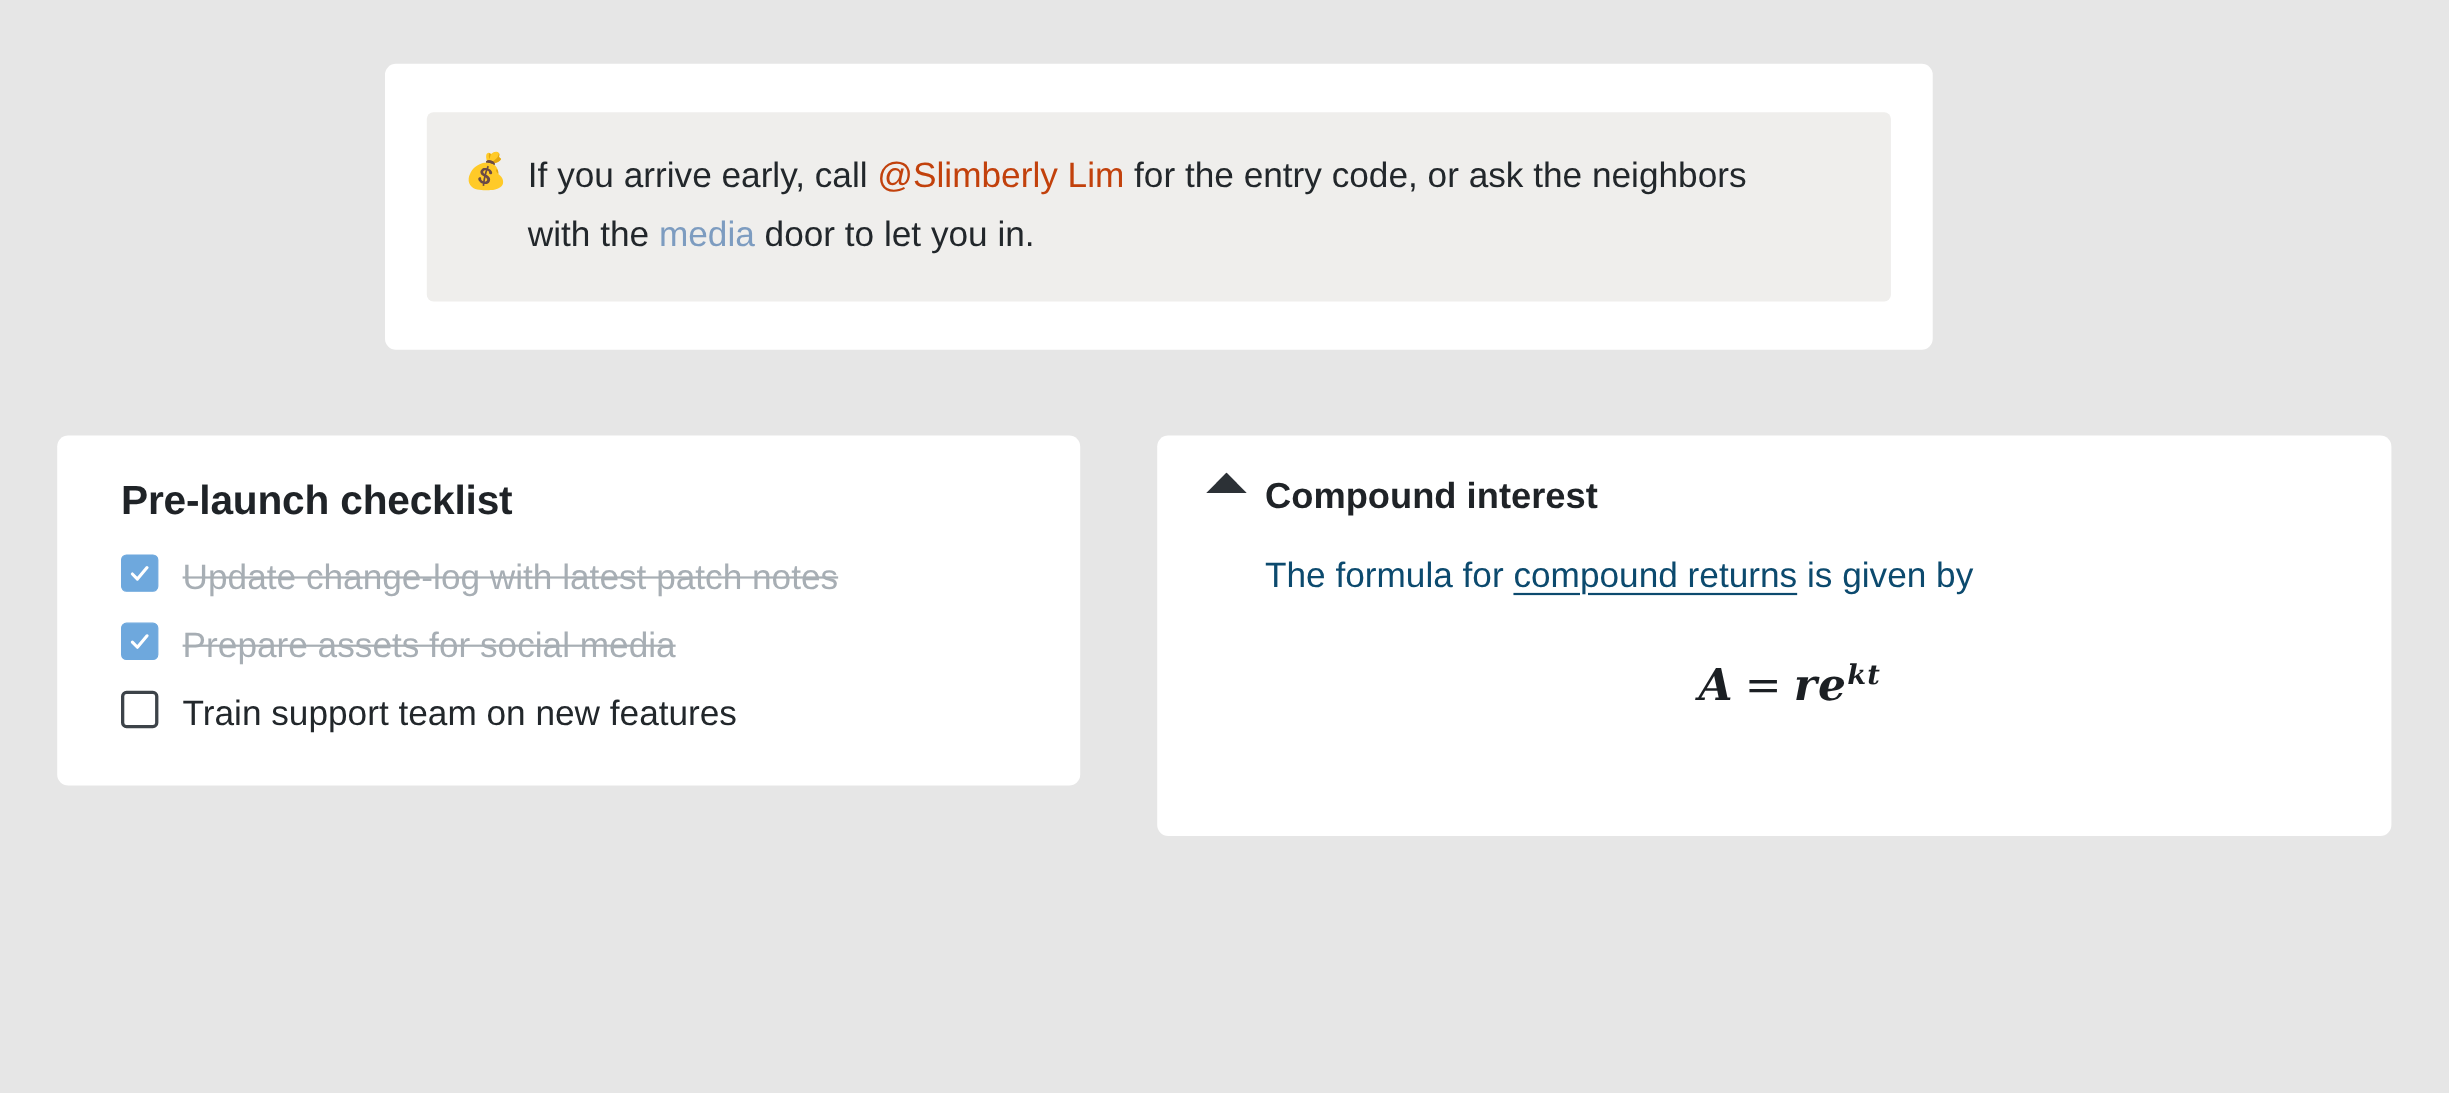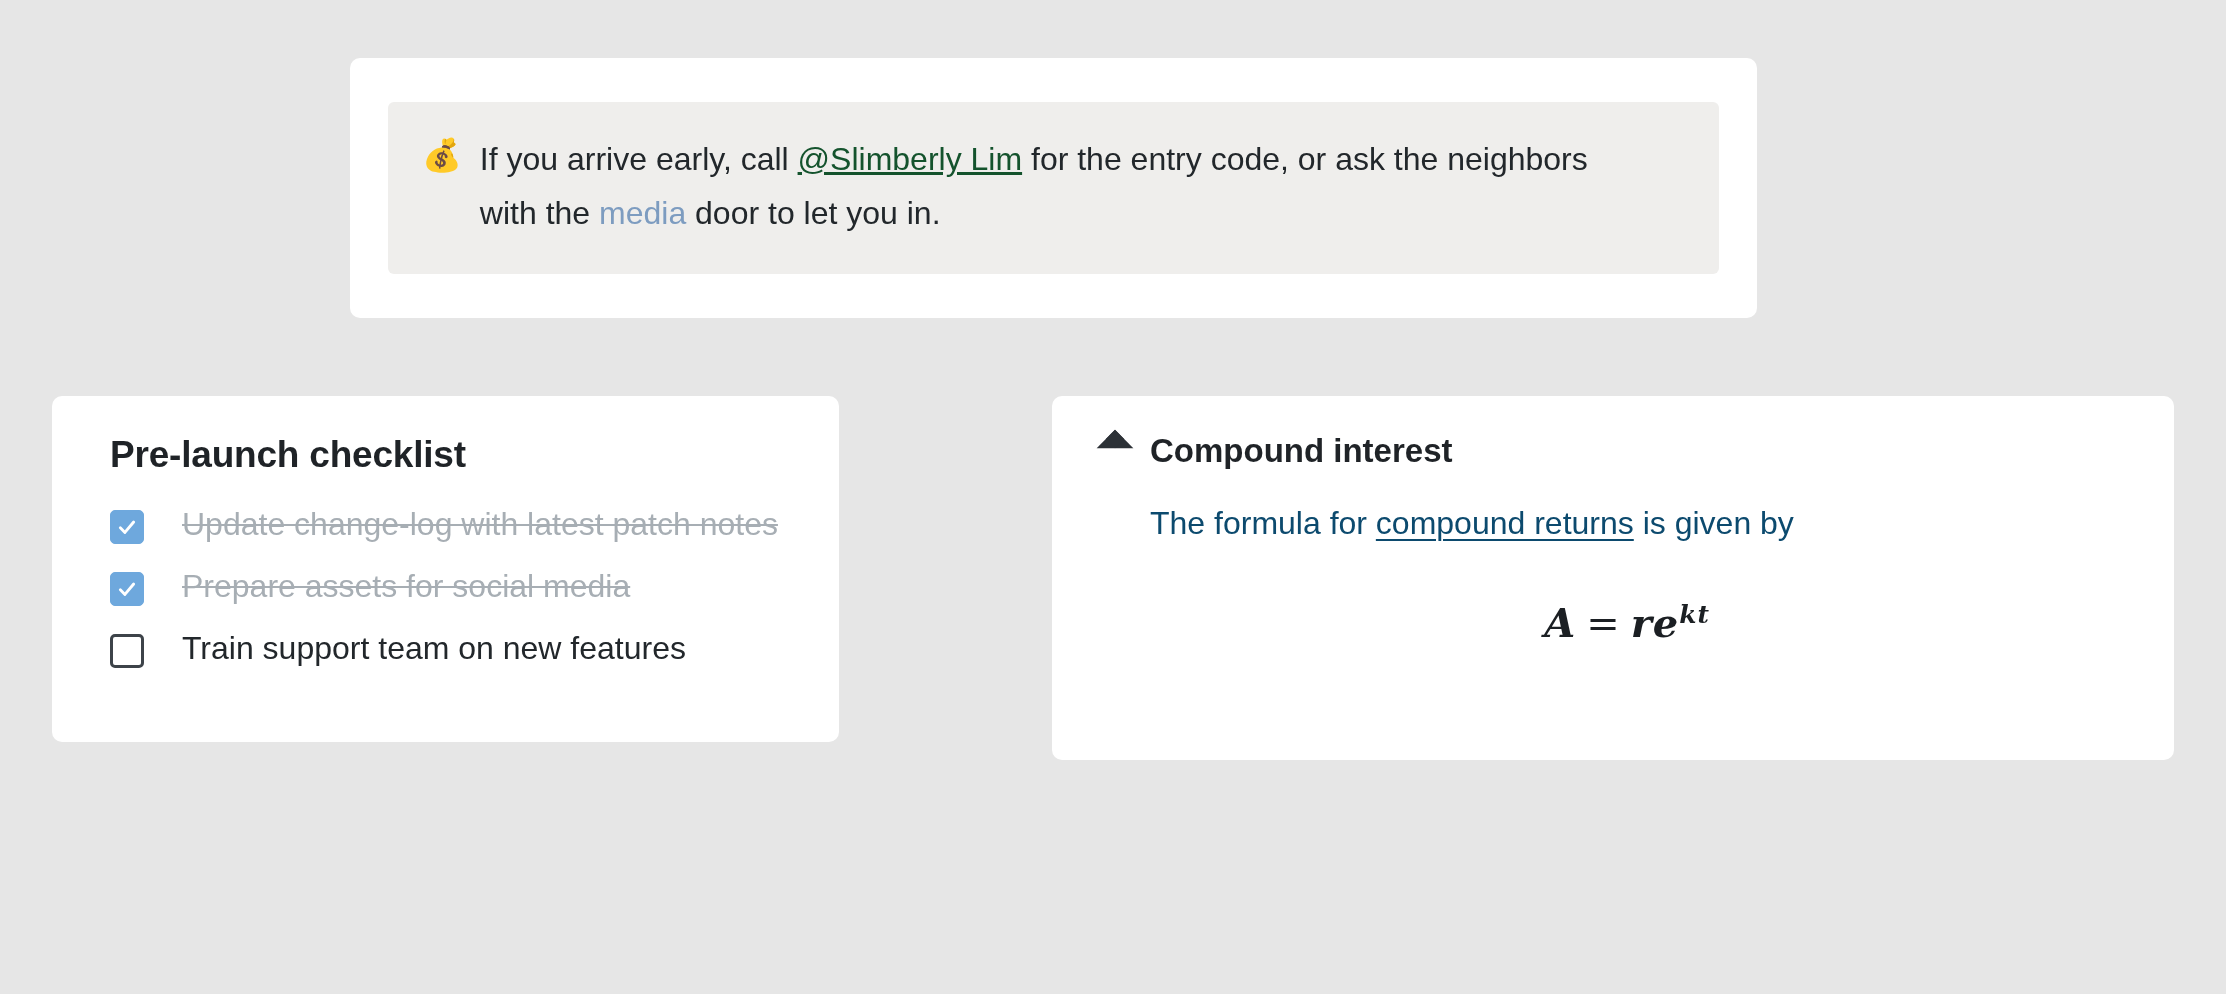--- a/index.html
+++ b/index.html
@@ -45,49 +45,48 @@
     line-height: 46px;
     flex: 0 0 auto;
   }
   .callout-text {
     font-size: 32px;
     line-height: 54px;
     color: #22272b;
     max-width: 1130px;
   }
   .mention {
-    color: #14532d;
-    text-decoration: underline;
+    color: #c2410c;
   }
   .link-blue {
     color: #7d9cc0;
   }
 
   
   .checklist-card {
     position: absolute;
     left: 52px;
     top: 396px;
-    width: 787px;
+    width: 930px;
     background: #ffffff;
     border-radius: 10px;
     box-sizing: border-box;
-    padding: 38px 44px 74px 58px;
+    padding: 38px 44px 46px 58px;
   }
   .checklist-title {
     font-size: 37px;
     font-weight: bold;
     color: #1f2327;
     margin: 0 0 28px 0;
     letter-spacing: -0.2px;
   }
   .check-row {
     display: flex;
-    align-items: flex-end;
-    gap: 38px;
+    align-items: flex-start;
+    gap: 22px;
     margin-bottom: 22px;
   }
   .check-row:last-child {
     margin-bottom: 0;
   }
   .cbox {
     flex: 0 0 auto;
     width: 34px;
     height: 34px;
     border-radius: 5px;

